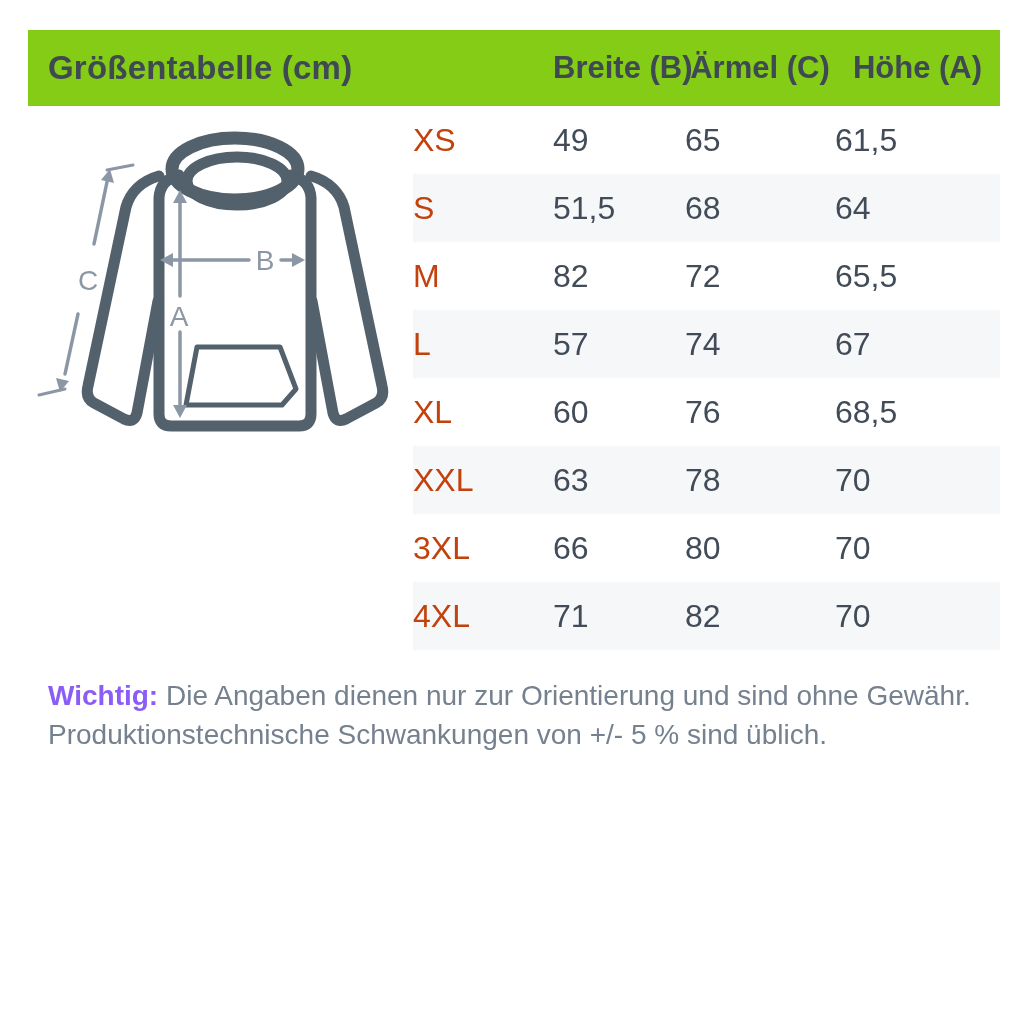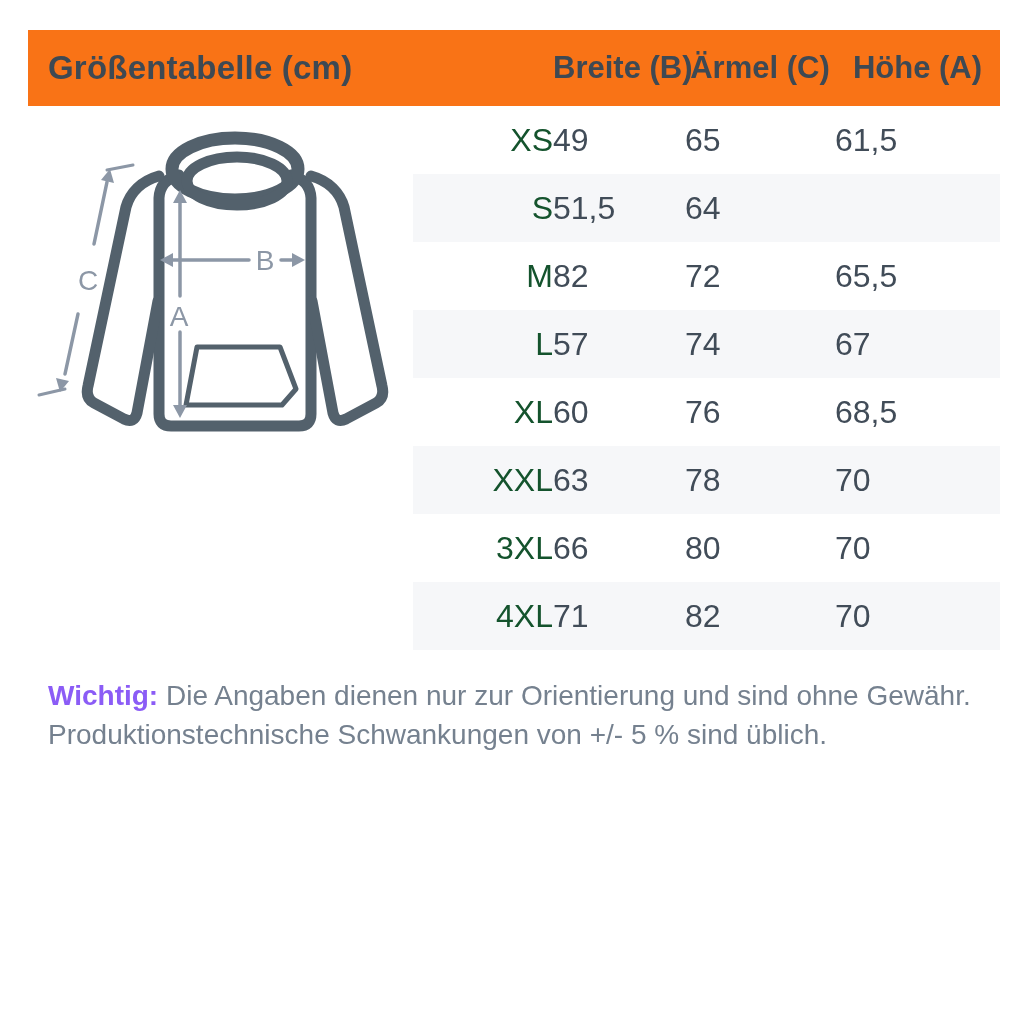--- a/index.html
+++ b/index.html
@@ -1,29 +1,29 @@
 <!DOCTYPE html>
 <html><head>
 <meta charset="utf-8">
 <style>
   html,body{margin:0;padding:0;background:#ffffff;}
   body{width:1024px;height:1024px;position:relative;overflow:hidden;
        font-family:"Liberation Sans","DejaVu Sans",sans-serif;color:#3e4953;}
   .sheet{position:absolute;left:28px;top:30px;width:972px;}
-  .header-row{height:76px;background:#f97316;display:grid;
+  .header-row{height:76px;background:#84cc16;display:grid;
               grid-template-columns:385px 140px 132px 150px 165px;align-items:center;}
   .title{grid-column:1 / span 2;padding-left:20px;font-size:33px;font-weight:bold;
          letter-spacing:.2px;white-space:nowrap;}
   .col-head{font-size:31px;font-weight:bold;text-align:center;white-space:nowrap;}
   .table-right{margin-left:385px;width:587px;}
   .t-row{height:68px;display:grid;grid-template-columns:140px 132px 150px 165px;
          align-items:center;}
   .t-row.striped{background:#f6f7f9;}
   .t-cell{font-size:32px;text-align:left;color:#414c58;}
-  .size-cell{font-size:32px;text-align:right;color:#14532d;}
+  .size-cell{font-size:32px;text-align:left;color:#c2410c;}
   .diagram-wrap{position:absolute;left:2px;top:88px;width:380px;height:330px;}
   .note{position:absolute;left:20px;top:646px;width:940px;
         font-size:28px;line-height:39px;color:#75818f;}
   .note b{color:#8b5cf6;}
   svg text{font-family:"Liberation Sans","DejaVu Sans",sans-serif;}
 </style>
 </head>
 <body>
 
 <div class="sheet">
@@ -38,20 +38,21 @@
   <div class="table-right">
     <div class="t-row">
       <div class="size-cell">XS</div>
       <div class="t-cell">49</div>
       <div class="t-cell">65</div>
       <div class="t-cell">61,5</div>
     </div>
     <div class="t-row striped">
       <div class="size-cell">S</div>
       <div class="t-cell">51,5</div>
+      <div class="t-cell">68</div>
       <div class="t-cell">64</div>
     </div>
     <div class="t-row">
       <div class="size-cell">M</div>
       <div class="t-cell">82</div>
       <div class="t-cell">72</div>
       <div class="t-cell">65,5</div>
     </div>
     <div class="t-row striped">
       <div class="size-cell">L</div>

